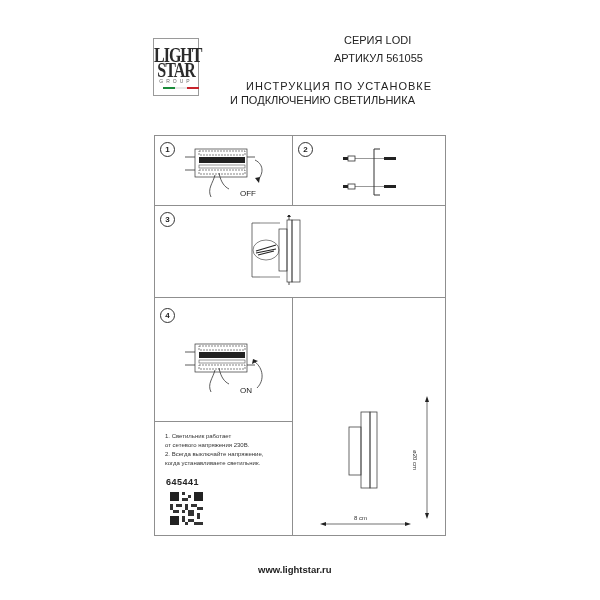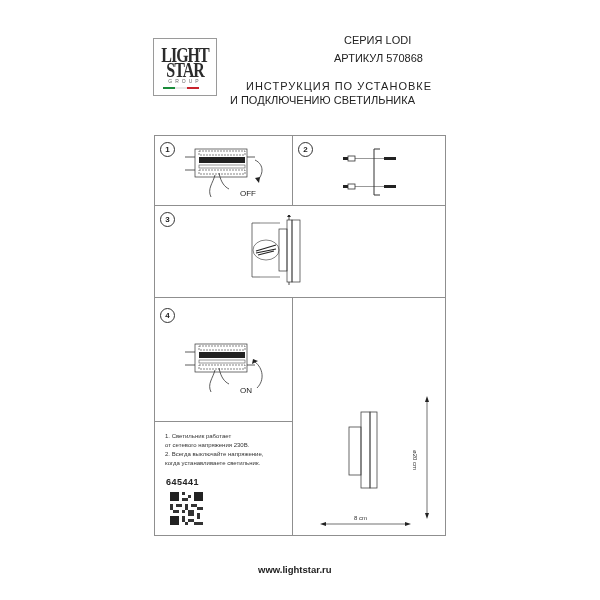--- a/index.html
+++ b/index.html
@@ -1,18 +1,18 @@
 <!DOCTYPE html>
 <html><head>
 <meta charset="utf-8">
 <style>
   html, body { margin:0; padding:0; background:#ffffff; }
   body { width:600px; height:600px; position:relative; overflow:hidden; font-family:"Liberation Sans", sans-serif; color:#222; }
   .abs { position:absolute; }
-  .logo { left:153px; top:38px; width:64px; height:58px; border:1px solid #9a9a9a; box-sizing:border-box; background:#fff; }
+  .logo { left:153px; top:38px; width:46px; height:58px; border:1px solid #9a9a9a; box-sizing:border-box; background:#fff; }
   .logo .l1, .logo .l2 { position:absolute; left:0; width:100%; text-align:center; font-family:"Liberation Serif", serif; font-weight:bold; font-size:16px; letter-spacing:-1px; line-height:15px; color:#2b2b2b; transform:scaleY(1.25); }
   .logo .l1 { top:9px; }
   .logo .l2 { top:24px; }
   .logo .l3 { position:absolute; left:0; width:100%; top:39px; text-align:center; font-size:5px; letter-spacing:3px; color:#666; }
   .logo .flag { position:absolute; left:9px; top:48px; width:36px; height:2px; display:flex; }
   .logo .flag span { flex:1; }
   .hdr { font-weight:normal; color:#222; }
   .series { left:344px; top:34px; font-size:11px; }
   .article { left:334px; top:52px; font-size:11px; }
   .title1 { left:246px; top:80px; font-size:11px; letter-spacing:1px; }
@@ -33,21 +33,21 @@
   <div class="l2">STAR</div>
   <div class="l3">GROUP</div>
   <div class="flag">
     <span style="background:#1a8b3a"></span>
       <span style="background:#e8e8e8"></span>
       <span style="background:#c8232c"></span>
   </div>
 </div>
 
 <div class="abs hdr series">СЕРИЯ LODI</div>
-<div class="abs hdr article">АРТИКУЛ 570868</div>
+<div class="abs hdr article">АРТИКУЛ 561055</div>
 <div class="abs hdr title1">ИНСТРУКЦИЯ ПО УСТАНОВКЕ</div>
 <div class="abs hdr title2">И ПОДКЛЮЧЕНИЮ СВЕТИЛЬНИКА</div>
 
 <div>
   <div class="grid-line" style="left:154px; top:135px; width:292px; height:1px;"></div>
   <div class="grid-line" style="left:154px; top:535px; width:292px; height:1px;"></div>
   <div class="grid-line" style="left:154px; top:135px; width:1px; height:401px;"></div>
   <div class="grid-line" style="left:445px; top:135px; width:1px; height:401px;"></div>
   <div class="grid-line" style="left:292px; top:135px; width:1px; height:70px;"></div>
   <div class="grid-line" style="left:154px; top:205px; width:292px; height:1px;"></div>

